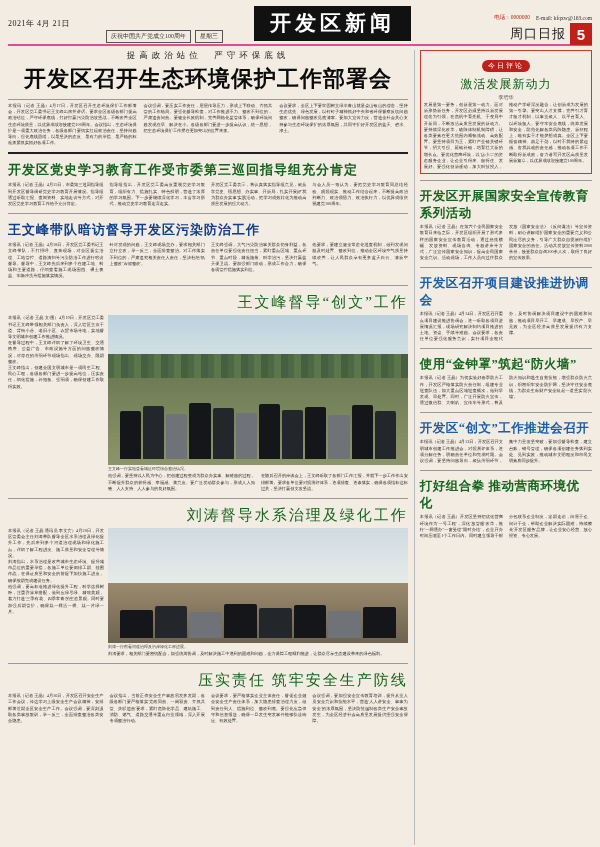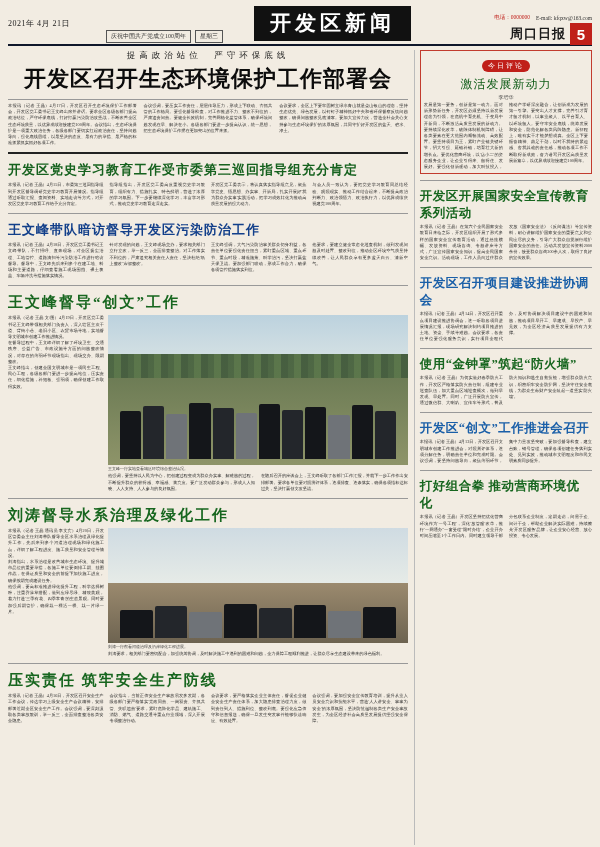--- a/index.html
+++ b/index.html
@@ -14,21 +14,21 @@
     position:relative;
     width:600px;height:847px;
     background:#f2ece2;
     box-sizing:border-box;
     padding:6px 8px 4px 8px;
   }
   
   .masthead{
     position:relative;
     height:38px;
-    border-bottom:2px solid #0f172a;
+    border-bottom:2px solid #ec4899;
     display:flex;align-items:flex-start;
   }
   .mast-date{
     font-size:8px;letter-spacing:.5px;
     margin-top:12px;width:96px;
   }
   .mast-badge{
     margin-top:12px;
     font-size:6px;
     border:1px solid #555;
@@ -57,21 +57,21 @@
     margin-top:8px;
     font-size:5.5px;color:#333;
     display:flex;gap:6px;align-items:center;
   }
   .mast-contact .red{color:#c0201a;}
   .mast-paper{
     display:flex;align-items:center;gap:4px;
     margin-top:2px;
   }
   .mast-paper .pname{
-    font-size:13px;font-weight:bold;letter-spacing:1px;text-align:center;
+    font-size:13px;font-weight:normal;letter-spacing:1px;text-align:center;
   }
   .mast-num{
     width:22px;height:22px;background:#c0201a;color:#fff;
     font-size:15px;font-weight:bold;
     display:flex;align-items:center;justify-content:center;
     font-family:"Liberation Sans",sans-serif;
   }
   
   .body-wrap{
     display:flex;gap:6px;margin-top:4px;
@@ -100,22 +100,22 @@
     color:#2b2b2b;
     word-break:break-all;
   }
   .cols2{column-count:2;column-gap:6px;}
   .sub-headline{
     font-size:13px;font-weight:bold;letter-spacing:1px;
     color:#16621f;margin:4px 0 3px 0;
   }
   .sub-headline.blue{color:#123f8a;}
   .green-head{
-    color:#17661f;font-size:15px;font-weight:bold;letter-spacing:2px;
-    text-align:left;margin:4px 0 3px;
+    color:#17661f;font-size:15px;font-weight:normal;letter-spacing:2px;
+    text-align:right;margin:4px 0 3px;
   }
   .photo{
     background:#8fa7b4;
     position:relative;overflow:hidden;
   }
   .photo .sky{position:absolute;left:0;right:0;top:0;height:42%;
     background:linear-gradient(#bcd2de,#dfe7e6);}
   .photo .ground{position:absolute;left:0;right:0;bottom:0;height:58%;
     background:linear-gradient(#6d7c55,#8e9469);}
   .photo .trees{position:absolute;left:0;right:0;top:26%;height:26%;

